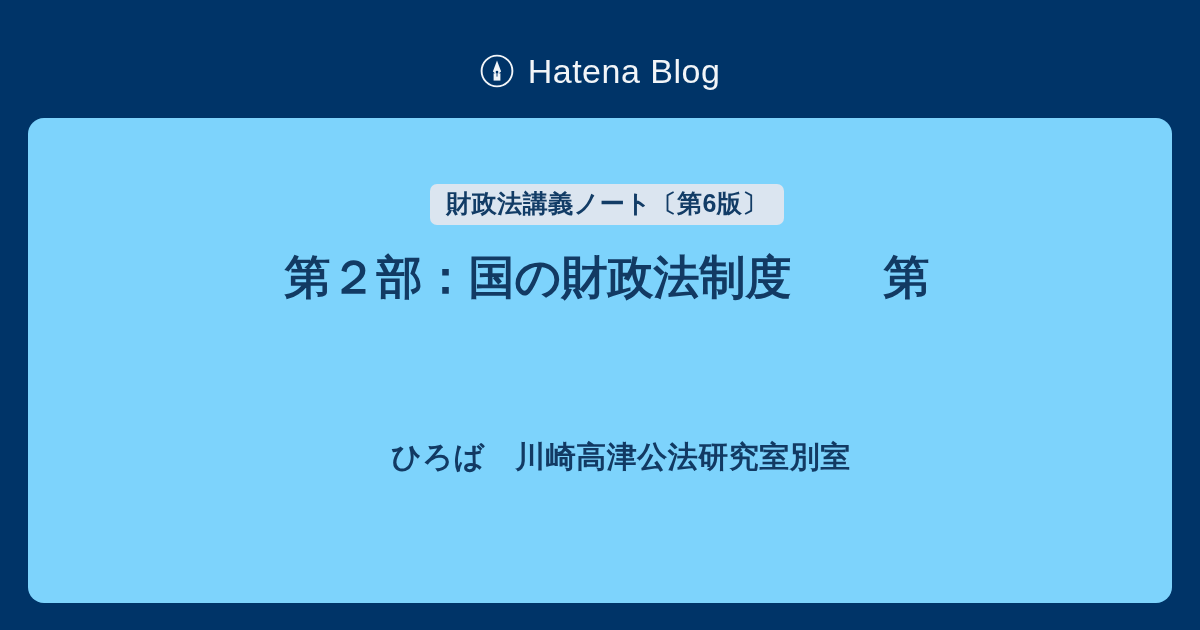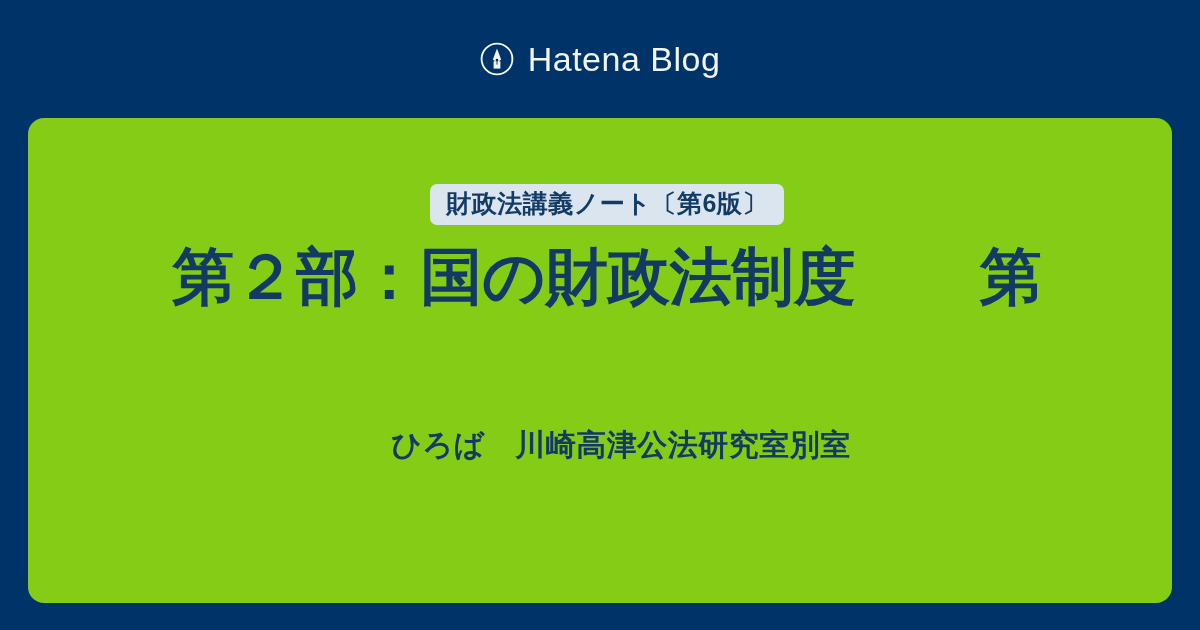--- a/index.html
+++ b/index.html
@@ -20,21 +20,21 @@
     height: 630px;
     box-sizing: border-box;
     display: flex;
     flex-direction: column;
     align-items: center;
   }
 
   
   .brand {
     position: absolute;
-    top: 0;
+    top: 12px;
     left: 0;
     width: 1200px;
     height: 118px;
     display: flex;
     align-items: center;
     justify-content: center;
     gap: 14px;
   }
   .brand-mark {
     width: 34px;
@@ -51,21 +51,21 @@
     white-space: nowrap;
   }
 
   
   .panel {
     position: absolute;
     left: 28px;
     top: 118px;
     width: 1144px;
     height: 485px;
-    background: #84cc16;
+    background: #7dd3fc;
     border-radius: 16px;
     box-sizing: border-box;
     display: flex;
     flex-direction: column;
     align-items: center;
     padding-left: 14px;
   }
 
   .panel-inner {
     width: 100%;
@@ -91,24 +91,24 @@
     font-weight: 700;
     line-height: 1;
     padding: 7px 16px 9px 16px;
     border-radius: 7px;
     white-space: nowrap;
     letter-spacing: 0.5px;
   }
 
   
   .entry-title {
-    margin: 0;
+    margin: 12px;
     margin-top: 16px;
     color: #123a63;
-    font-size: 62px;
+    font-size: 46px;
     line-height: 72px;
     font-weight: 700;
     text-align: center;
     letter-spacing: 0px;
     max-width: 1000px;
     word-break: break-all;
   }
 
   
   .blog-name {

